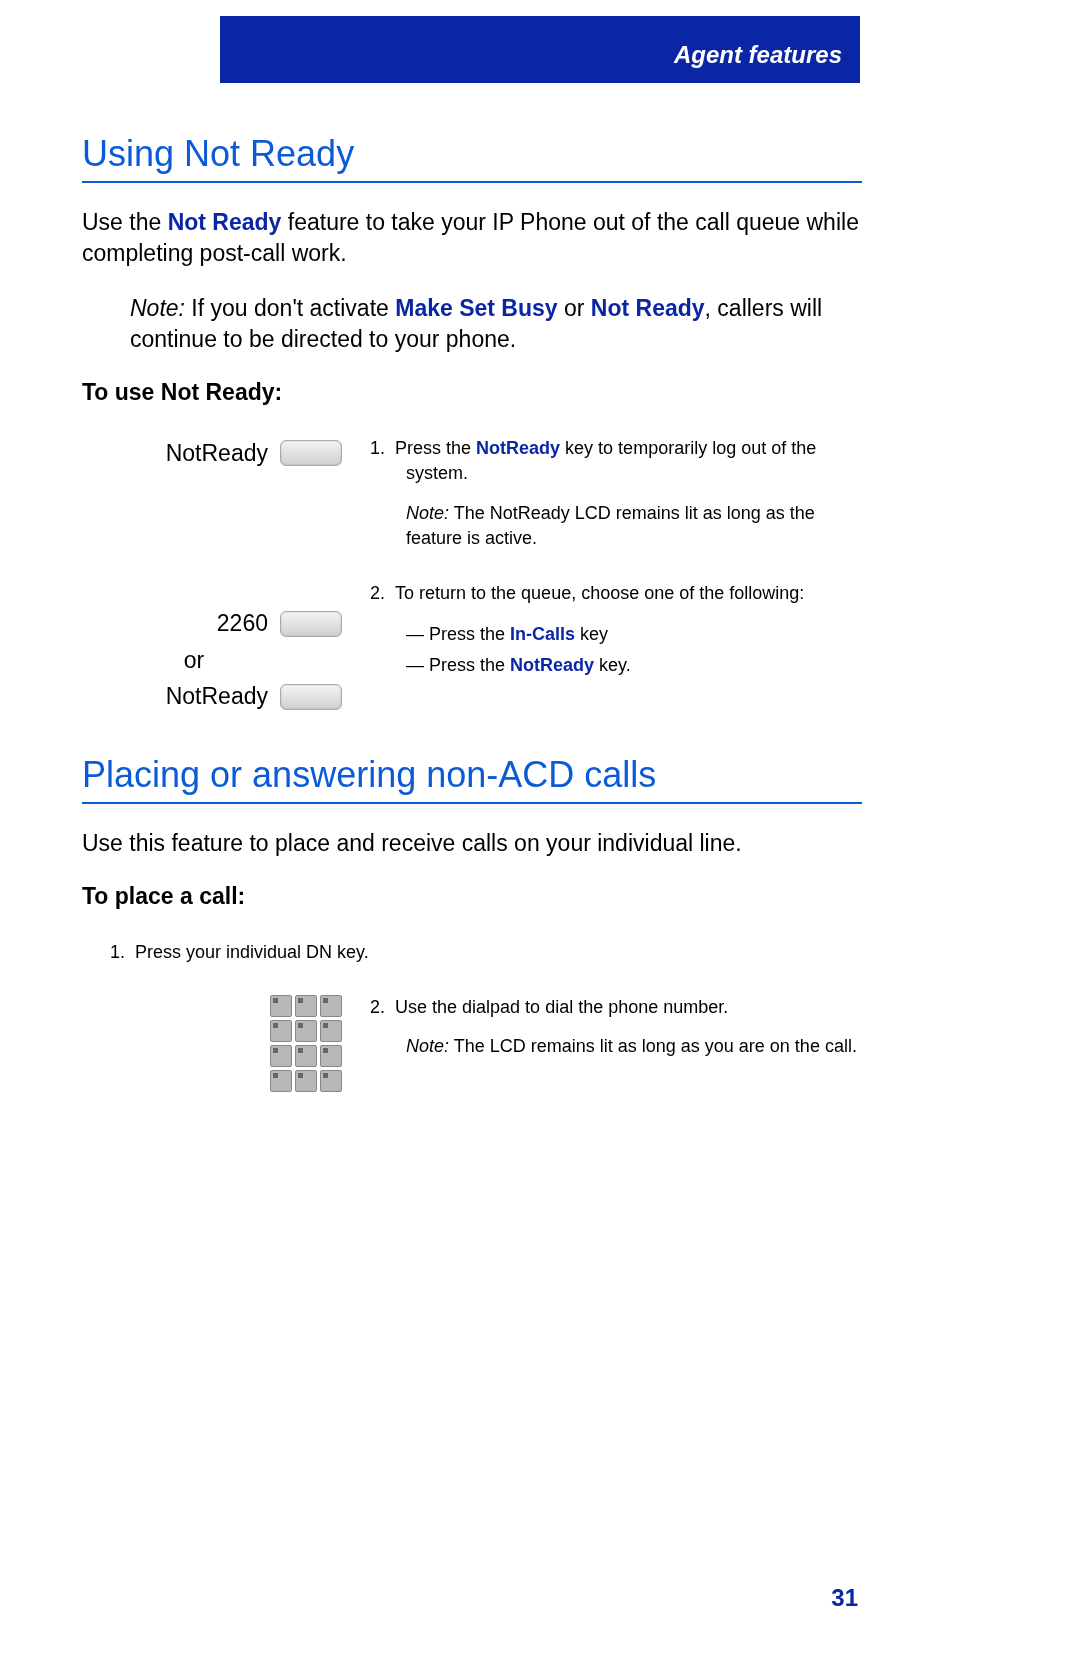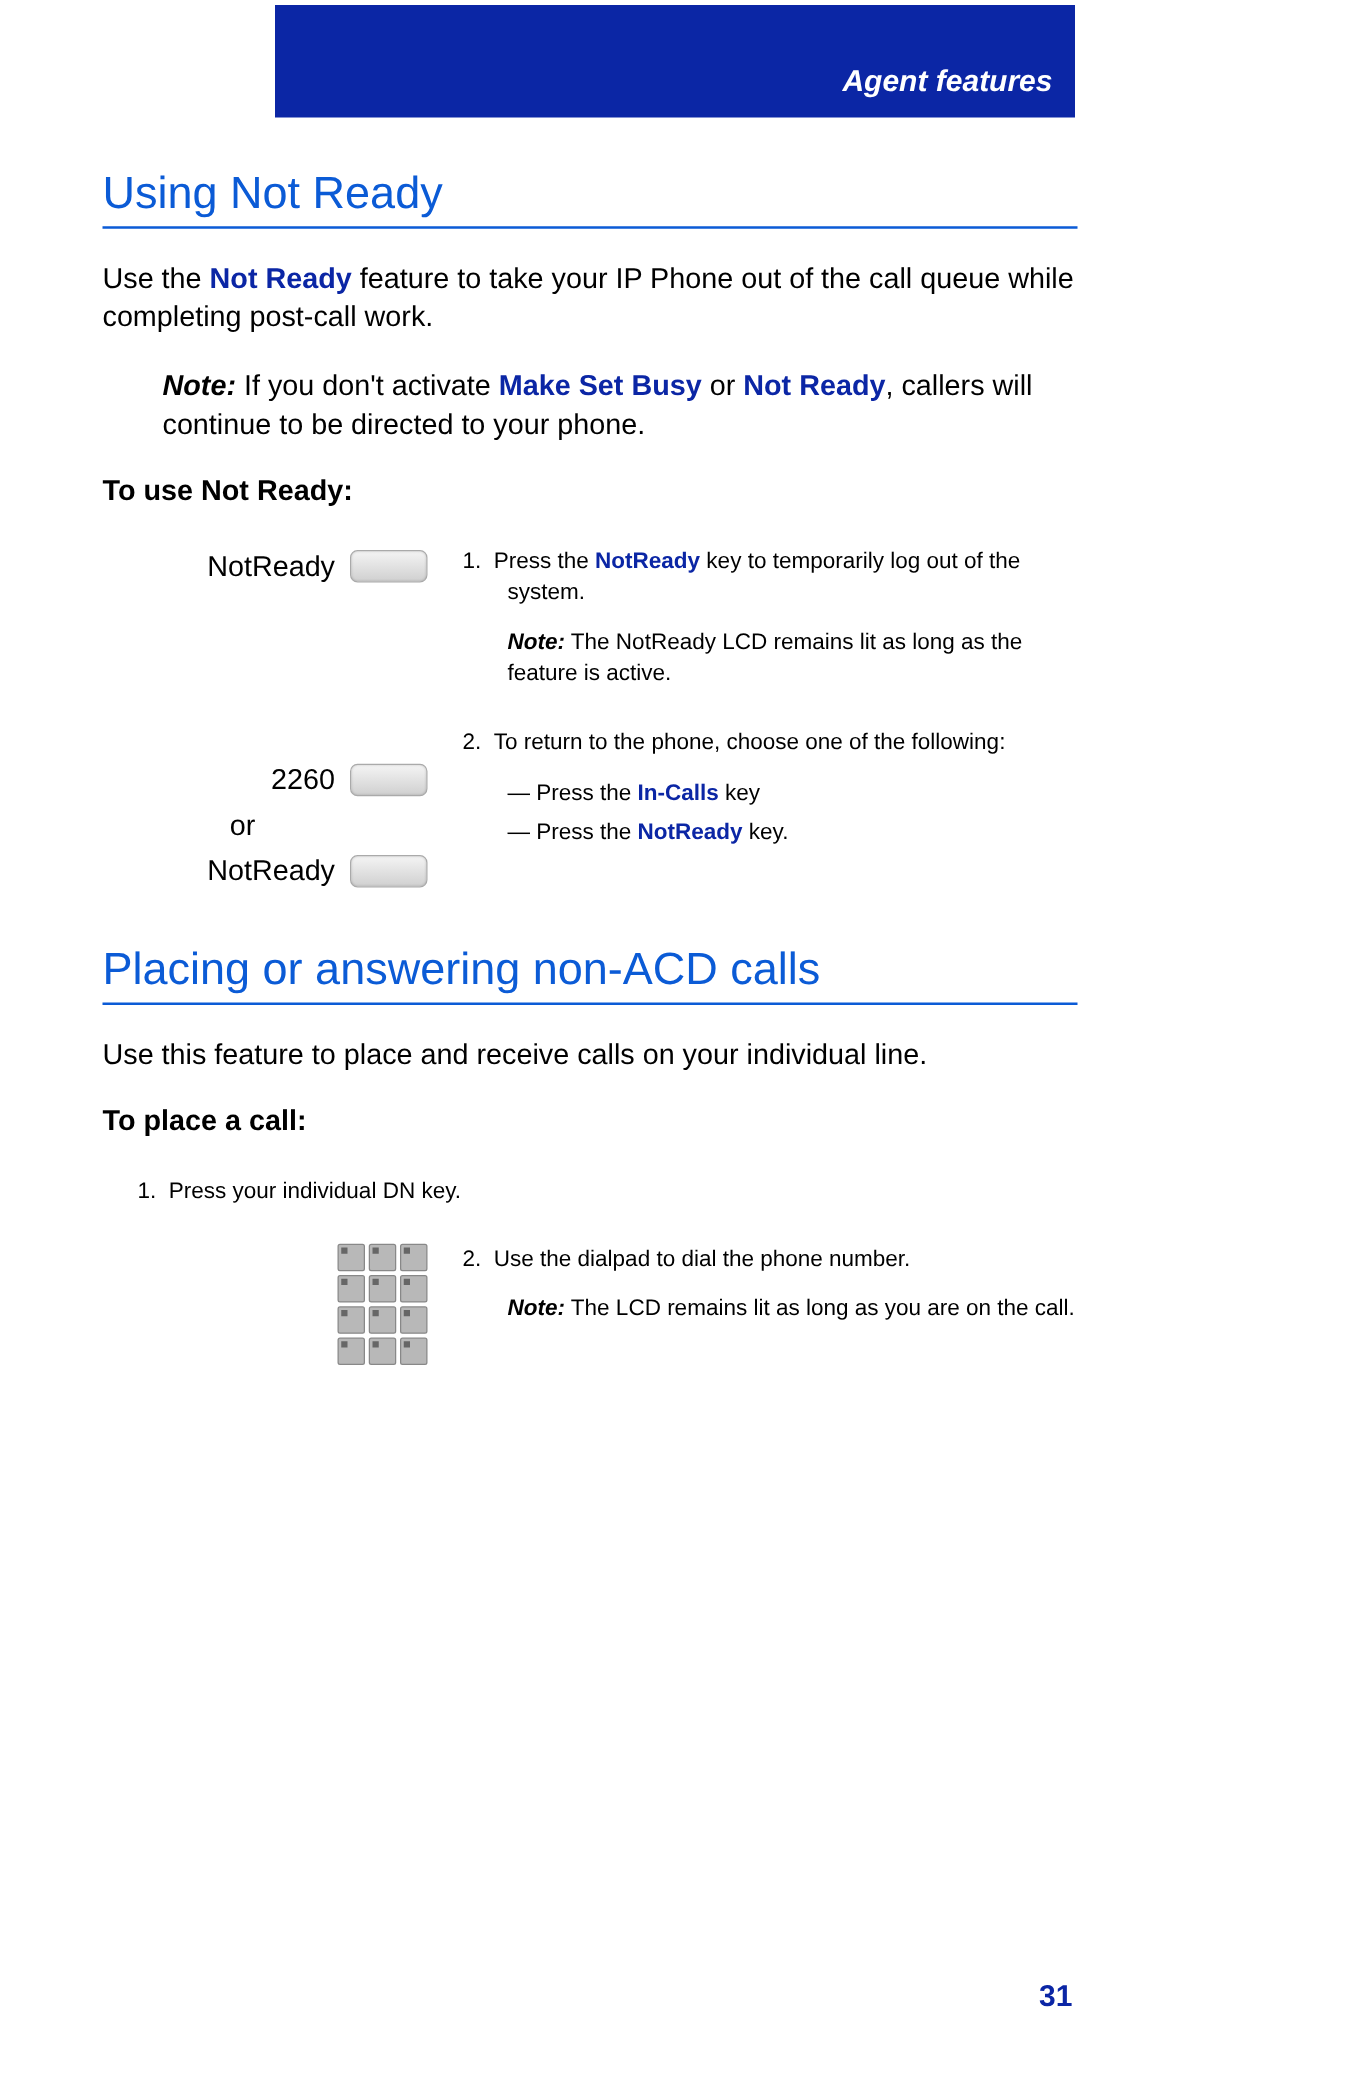--- a/index.html
+++ b/index.html
@@ -10,24 +10,24 @@
     color: #000;
     width: 1080px;
   }
   .page {
     position: relative;
     width: 1080px;
     height: 1669px;
   }
   .header-bar {
     position: absolute;
-    top: 4px;
+    top: 16px;
     left: 220px;
     width: 640px;
-    height: 90px;
+    height: 67px;
     background: #0b26a5;
     color: #fff;
     font-weight: bold;
     font-style: italic;
     font-size: 24px;
     display: flex;
     align-items: flex-end;
     justify-content: flex-end;
     padding: 12px 18px 14px 0;
     box-sizing: border-box;
@@ -56,21 +56,21 @@
     color: #0b26a5;
     font-weight: bold;
   }
   .note-block {
     margin: 24px 0 24px 48px;
     font-size: 23px;
     line-height: 1.35;
   }
   .note-label {
     font-style: italic;
-    font-weight: bold;
+    font-weight: normal;
   }
   .sub-heading {
     font-weight: bold;
     font-size: 23px;
     margin: 24px 0;
   }
   .steps-row {
     display: flex;
     align-items: flex-start;
     margin: 30px 0;
@@ -204,21 +204,21 @@
           <span class="soft-key"></span>
         </div>
         <div class="key-or">or</div>
         <div class="key-line">
           <span>NotReady</span>
           <span class="soft-key"></span>
         </div>
       </div>
       <div class="step-col">
         <div class="step-text">
-          <span>2.</span>&nbsp;&nbsp;<span>To return to the phone, choose one of the following:</span>
+          <span>2.</span>&nbsp;&nbsp;<span>To return to the queue, choose one of the following:</span>
         </div>
         <div class="sub-dash">
           <div class="sub-dash-line">
             <span>— Press the </span><span class="link-bold">In-Calls</span><span> key</span>
           </div>
           <div class="sub-dash-line">
             <span>— Press the </span><span class="link-bold">NotReady</span><span> key.</span>
           </div>
         </div>
       </div>

